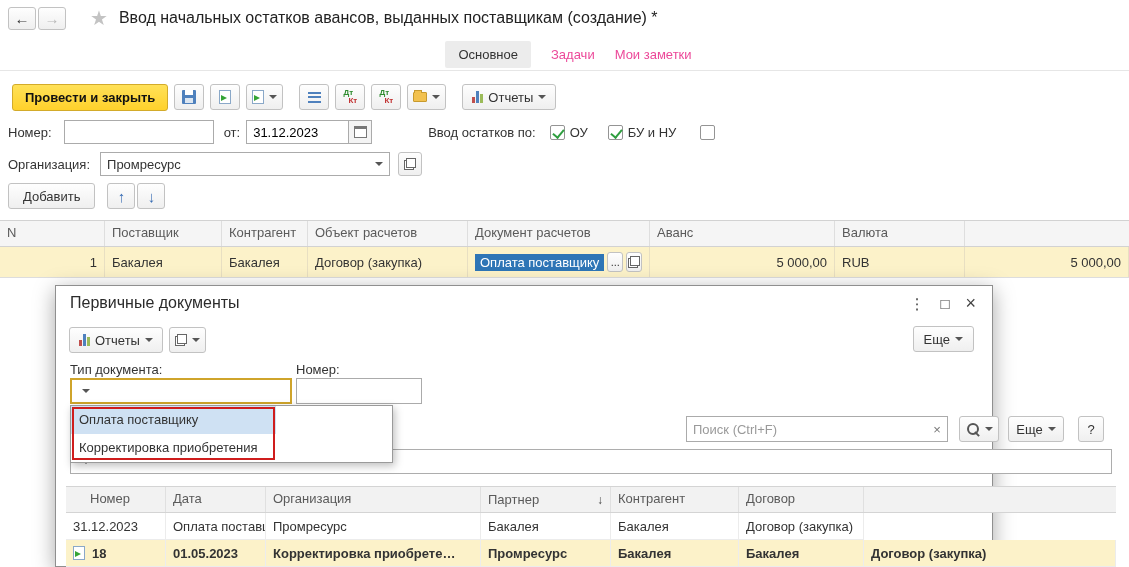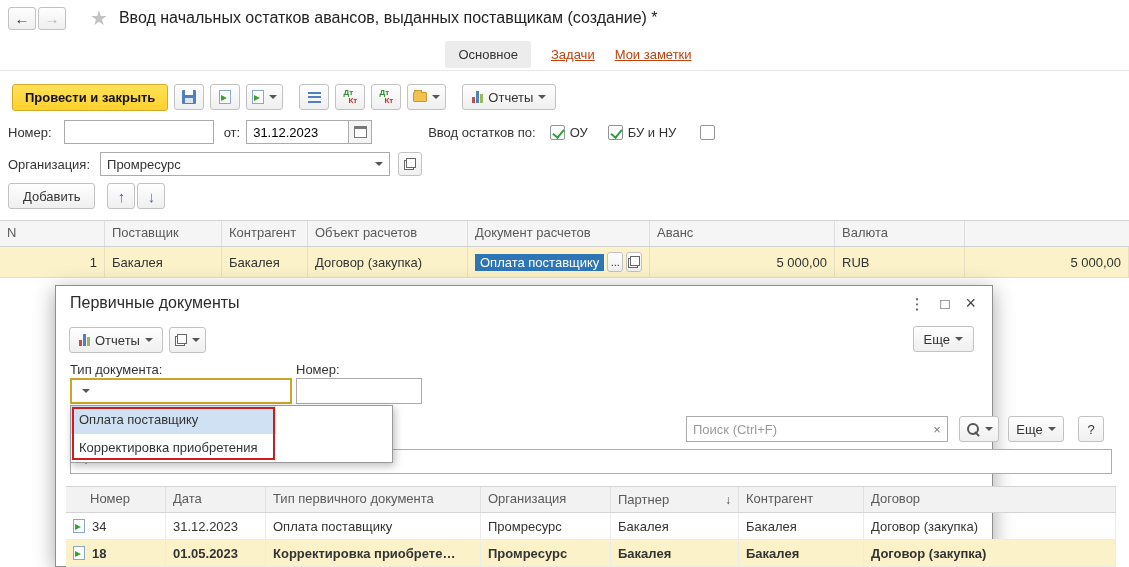--- a/index.html
+++ b/index.html
@@ -16,21 +16,21 @@
   .dd-arrow { width:0; height:0; border-left:4px solid transparent; border-right:4px solid transparent; border-top:4px solid #555; margin-left:5px; flex:none; }
   
   #header { position:absolute; left:0; top:0; width:100%; height:36px; display:flex; align-items:center; }
   .nav-btn { width:28px; height:23px; font-size:15px; }
   #fwd-btn { color:#b8b8b8; }
   #star { margin-left:24px; font-size:20px; color:#c3c3c3; line-height:20px; }
   #page-title { margin-left:11px; font-size:16px; color:#222; white-space:nowrap; }
   
   #tabs { position:absolute; left:0; top:38px; width:100%; height:33px; display:flex; align-items:center; border-bottom:1px solid #e6e6e6;justify-content:center; }
   .tab-active { margin-left:8px; background:#ececec; padding:6px 13px; border-radius:2px; color:#333; cursor:default; }
-  .tab-link { margin-left:20px; color:#c2410c; text-decoration:underline; cursor:pointer; }
+  .tab-link { margin-left:20px; color:#ec4899; cursor:pointer; }
   
   #toolbar { position:absolute; left:4px; top:78px; width:100%; height:38px; display:flex; align-items:center; padding-left:8px; }
   #btn-post-close { background:linear-gradient(#ffe158,#ffd12b); border:1px solid #d3ab2a; border-radius:3px; padding:5px 12px; font-weight:bold; color:#111; cursor:pointer; font-family:inherit; font-size:13px; }
   .icon-btn { height:26px; min-width:30px; padding:0 5px; margin-left:6px; }
   .group-gap { margin-left:16px; }
   .floppy { width:14px; height:14px; background:#4f81bd; position:relative; border-radius:1px; flex:none; }
   .floppy::before { content:""; position:absolute; top:0; left:3px; width:8px; height:5px; background:#fff; }
   .floppy::after  { content:""; position:absolute; bottom:1px; left:3px; width:8px; height:5px; background:#dce6f1; }
   .doc-post { width:12px; height:14px; border:1px solid #8aa8c8; background:#fff; position:relative; flex:none; }
   .doc-post::after { content:""; position:absolute; left:1px; top:4px; border-top:3px solid transparent; border-bottom:3px solid transparent; border-left:6px solid #35a435; }
@@ -317,34 +317,29 @@
   <div id="dropdown-panel">
     <div class="pd-item sel">Оплата поставщику</div>
     <div class="pd-item">Корректировка приобретения</div>
   </div>
   <div id="red-box"></div>
 
   <div id="dlg-table">
     <div class="pd-grid pd-head">
       <div class="cell first">Номер</div>
       <div class="cell">Дата</div>
-      <div class="cell">Тип первичного документа</div>
       <div class="cell">Организация</div>
       <div class="cell sortable">
           <span>Партнер</span>
           <span class="sort-glyph">↓</span>
         </div>
       <div class="cell">Контрагент</div>
       <div class="cell">Договор</div>
     </div>
     <div class="pd-grid pd-row">
-      <div class="cell">
-          <span class="doc-icon"></span>
-          <span>34</span>
-        </div>
       <div class="cell">31.12.2023</div>
       <div class="cell">Оплата поставщику</div>
       <div class="cell">Промресурс</div>
       <div class="cell">Бакалея</div>
       <div class="cell">Бакалея</div>
       <div class="cell">Договор (закупка)</div>
     </div>
     <div class="pd-grid pd-row sel-row">
       <div class="cell">
           <span class="doc-icon"></span>

